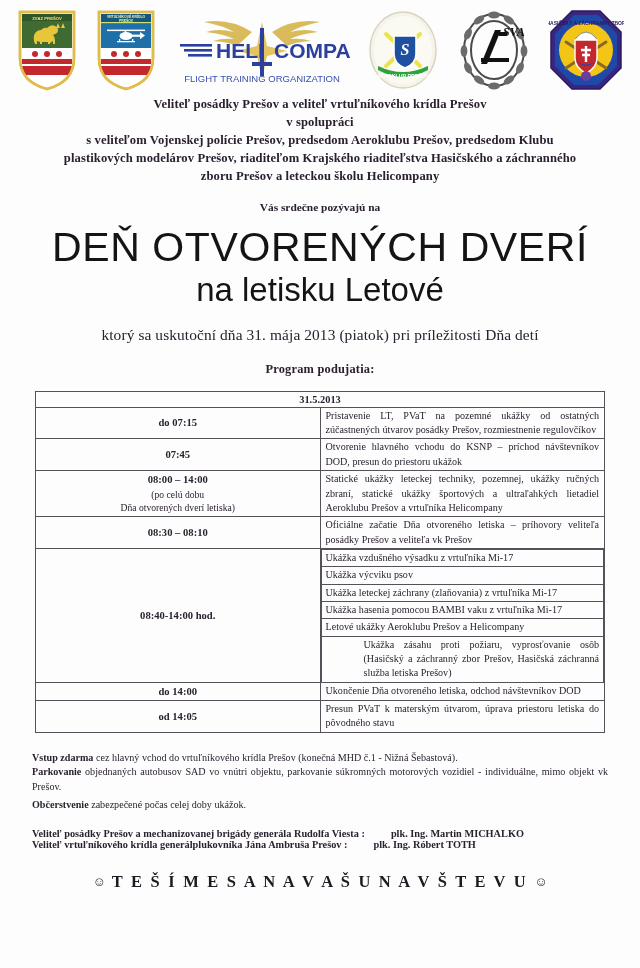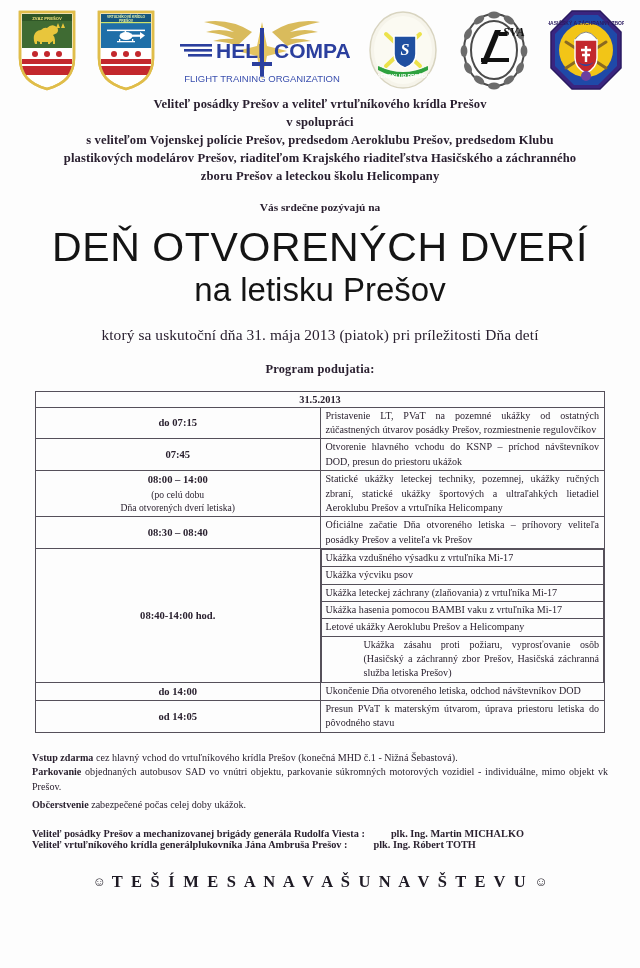--- a/index.html
+++ b/index.html
@@ -363,21 +363,21 @@
     <span class="ln">Veliteľ posádky Prešov a veliteľ vrtuľníkového krídla Prešov</span>
     <span class="ln">v spolupráci</span>
     <span class="ln">s veliteľom Vojenskej polície Prešov, predsedom Aeroklubu Prešov, predsedom Klubu</span>
     <span class="ln">plastikových modelárov Prešov, riaditeľom Krajského riaditeľstva Hasičského a záchranného</span>
     <span class="ln">zboru Prešov a leteckou školu Helicompany</span>
   </div>
 
   <div class="invite">Vás srdečne pozývajú na</div>
 
   <div class="title-main">DEŇ OTVORENÝCH DVERÍ</div>
-  <div class="title-sub">na letisku Prešov</div>
+  <div class="title-sub">na letisku Letové</div>
 
   <div class="when">ktorý sa uskutoční dňa 31. mája 2013 (piatok) pri príležitosti Dňa detí</div>
 
   <div class="program-label">Program podujatia:</div>
 
   <div class="tbl-wrap">
     <table class="program">
       <tbody>
         <tr>
           <td class="hdr-date" colspan="2">31.5.2013</td>
@@ -396,21 +396,21 @@
         <tr>
           <td class="col-time">
             <div>08:00 – 14:00</div>
             <div class="soft">(po celú dobu</div>
             <div class="soft">Dňa otvorených dverí letiska)</div>
           </td>
           <td class="col-desc">Statické ukážky leteckej techniky, pozemnej, ukážky ručných zbraní, statické ukážky športových a ultraľahkých lietadiel Aeroklubu Prešov a vrtuľníka Helicompany</td>
         </tr>
 
         <tr>
-          <td class="col-time">08:30 – 08:40</td>
+          <td class="col-time">08:30 – 08:10</td>
           <td class="col-desc bold">Oficiálne začatie Dňa otvoreného letiska – príhovory veliteľa posádky Prešov a veliteľa vk Prešov</td>
         </tr>
 
 
         <tr>
           <td class="col-time">08:40-14:00 hod.</td>
           <td class="nest-host">
             <table class="nested">
               <tbody>
                 <tr>

